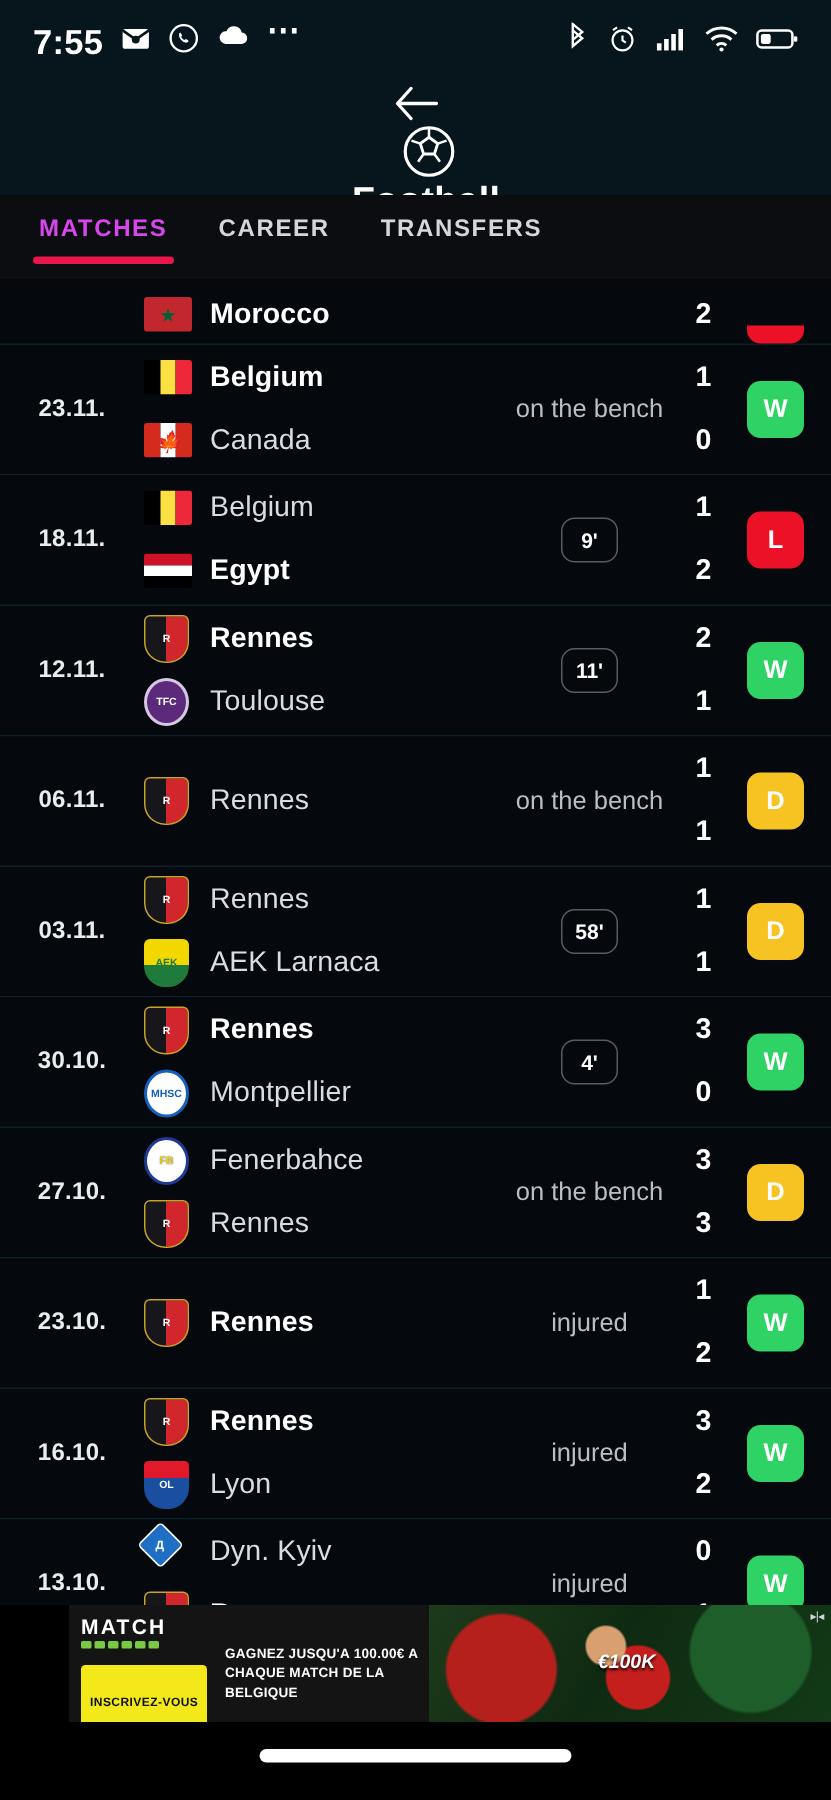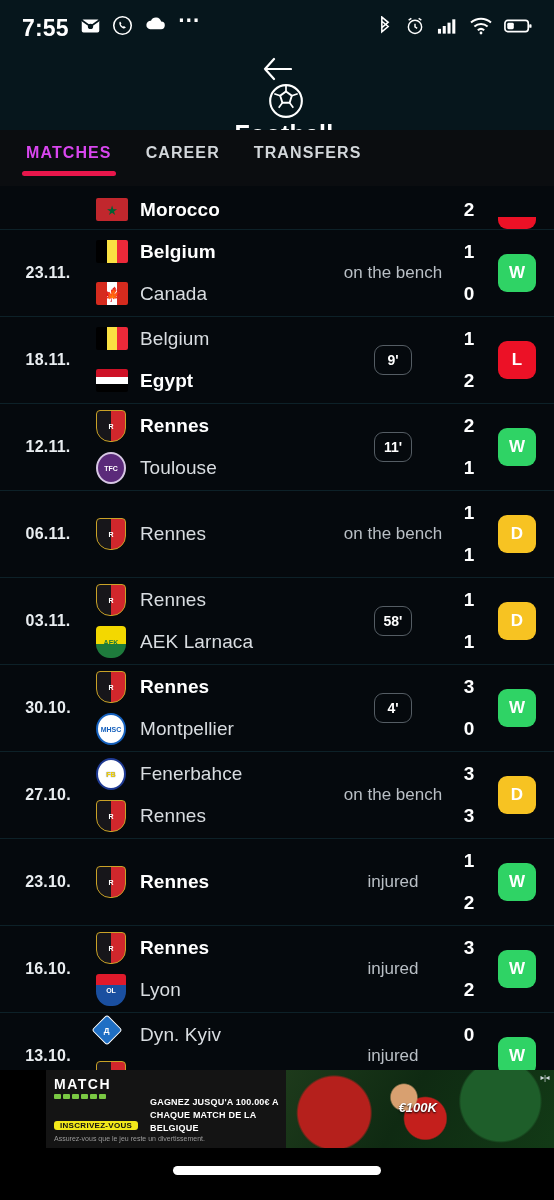--- a/index.html
+++ b/index.html
@@ -100,22 +100,22 @@
   .crest.diamond { transform:rotate(45deg); width:22px;height:22px;border-radius:3px; }
 
   
   .ad { position:absolute; left:0; right:0; bottom:52px; height:78px; background:#000; }
   .ad-inner { position:absolute; left:46px; right:0; top:0; bottom:0; display:flex; background:#141414; }
   .ad-left { width:240px; position:relative; padding:6px 8px; }
   .ad-logo { font-size:14px; font-weight:700; color:#fff; letter-spacing:1.5px; }
   .ad-dots { display:flex; gap:2px; margin-top:2px; }
   .ad-dots i { width:7px;height:5px;background:#7ac943;border-radius:1px;display:block; }
   .ad-btn {
-    margin-top:22px; background:#f2e81a; color:#111; font-size:8px; font-weight:700;
-    padding:0 6px; border-radius:3px; display:inline-block; letter-spacing:.3px;
+    margin-top:11px; background:#f2e81a; color:#111; font-size:8px; font-weight:700;
+    padding:20px 6px; border-radius:3px; display:inline-block; letter-spacing:.3px;
   }
   .ad-small { font-size:7px; color:#9a9a9a; margin-top:3px; line-height:1.25; }
   .ad-copy {
     position:absolute; left:104px; top:14px; width:132px;
     font-size:9px; font-weight:700; color:#fff; line-height:1.45; letter-spacing:.2px;margin-top:12px;
   }
   .ad-photo { flex:1; position:relative; overflow:hidden;
     background:
       radial-gradient(circle at 18% 55%, #b5201c 0 16%, transparent 17%),
       radial-gradient(circle at 44% 35%, #d8a070 0 8%, transparent 9%),

